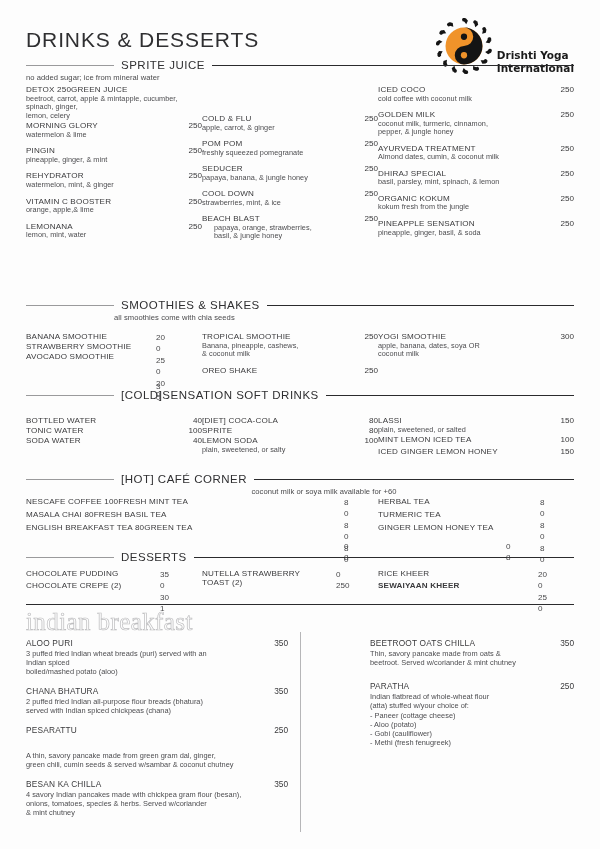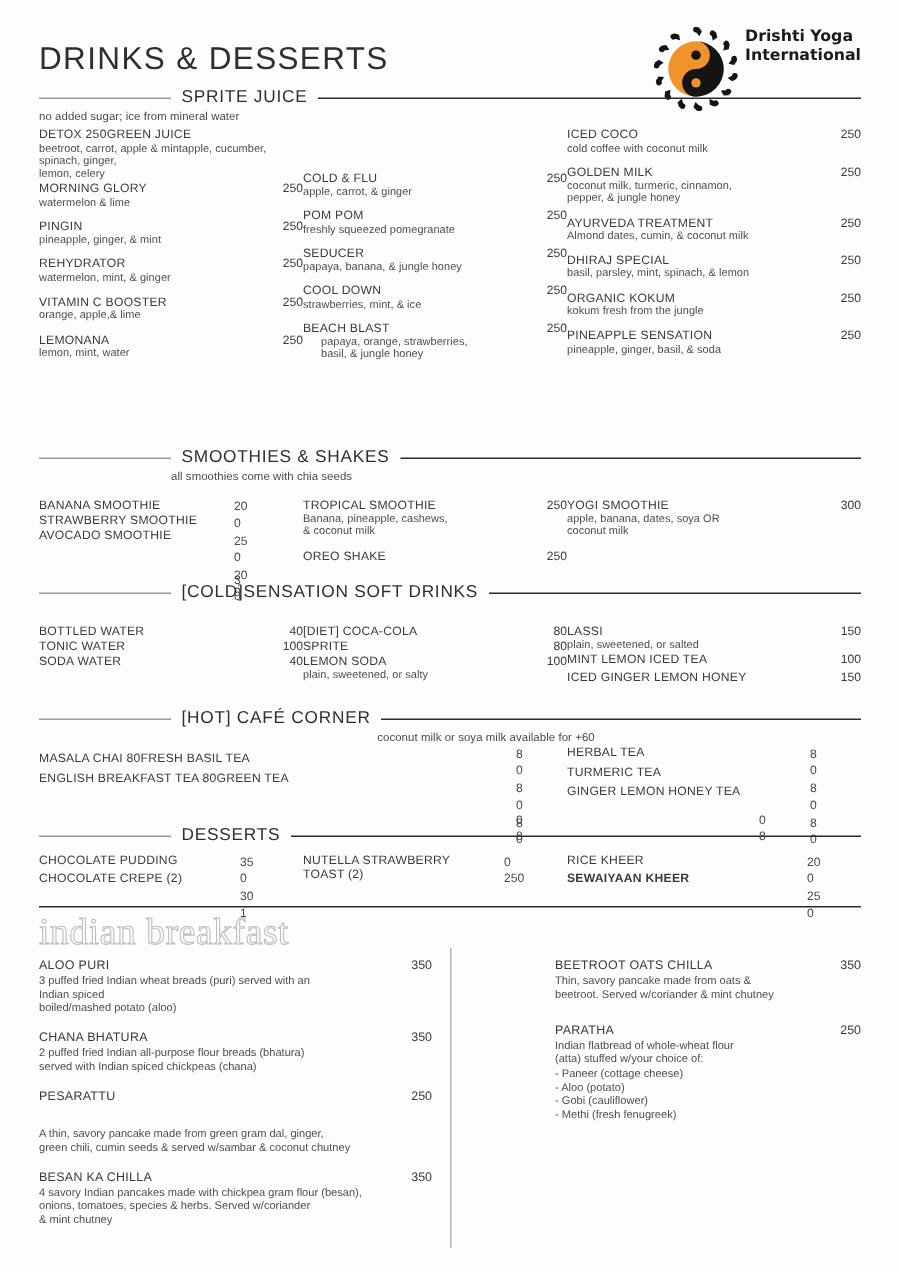--- a/index.html
+++ b/index.html
@@ -35,21 +35,21 @@
     letter-spacing: 0.9px;
     font-weight: 400;
     color: #2f2f31;
     white-space: nowrap;
   }
   .logo-block {
     position: absolute;
     right: 0;
     top: -8px;
     display: flex;
-    align-items: flex-start;
+    align-items: flex-end;
     gap: 5px;
   }
   .logo-mark {
     position: relative;
     width: 56px;
     height: 56px;
     flex: none;
   }
   .logo-text {
     font-family: "DejaVu Sans", sans-serif;
@@ -563,20 +563,23 @@
   <div class="section" style="top:472px;">
     <div class="sec-head">
       <div class="sec-rule light"></div>
       <div class="sec-name">[HOT] CAFÉ CORNER</div>
       <div class="sec-rule"></div>
     </div>
     <div class="sec-sub" style="padding-left:48px;">coconut milk or soya milk available for +60</div>
 
     <div class="cols" style="margin-top:1px;">
       <div class="col" style="width:352px;">
+        <div class="item tight">
+            <div class="item-name">NESCAFE COFFEE  100FRESH MINT TEA</div>
+          </div>
         <div class="item tight" style="margin-top:4px;">
             <div class="item-name">MASALA CHAI  80FRESH BASIL TEA</div>
           </div>
         <div class="item tight" style="margin-top:4px;">
             <div class="item-name">ENGLISH BREAKFAST TEA  80GREEN TEA</div>
           </div>
         <div class="price-stack" style="left:318px; top:0;">8
 0
 8
 0

